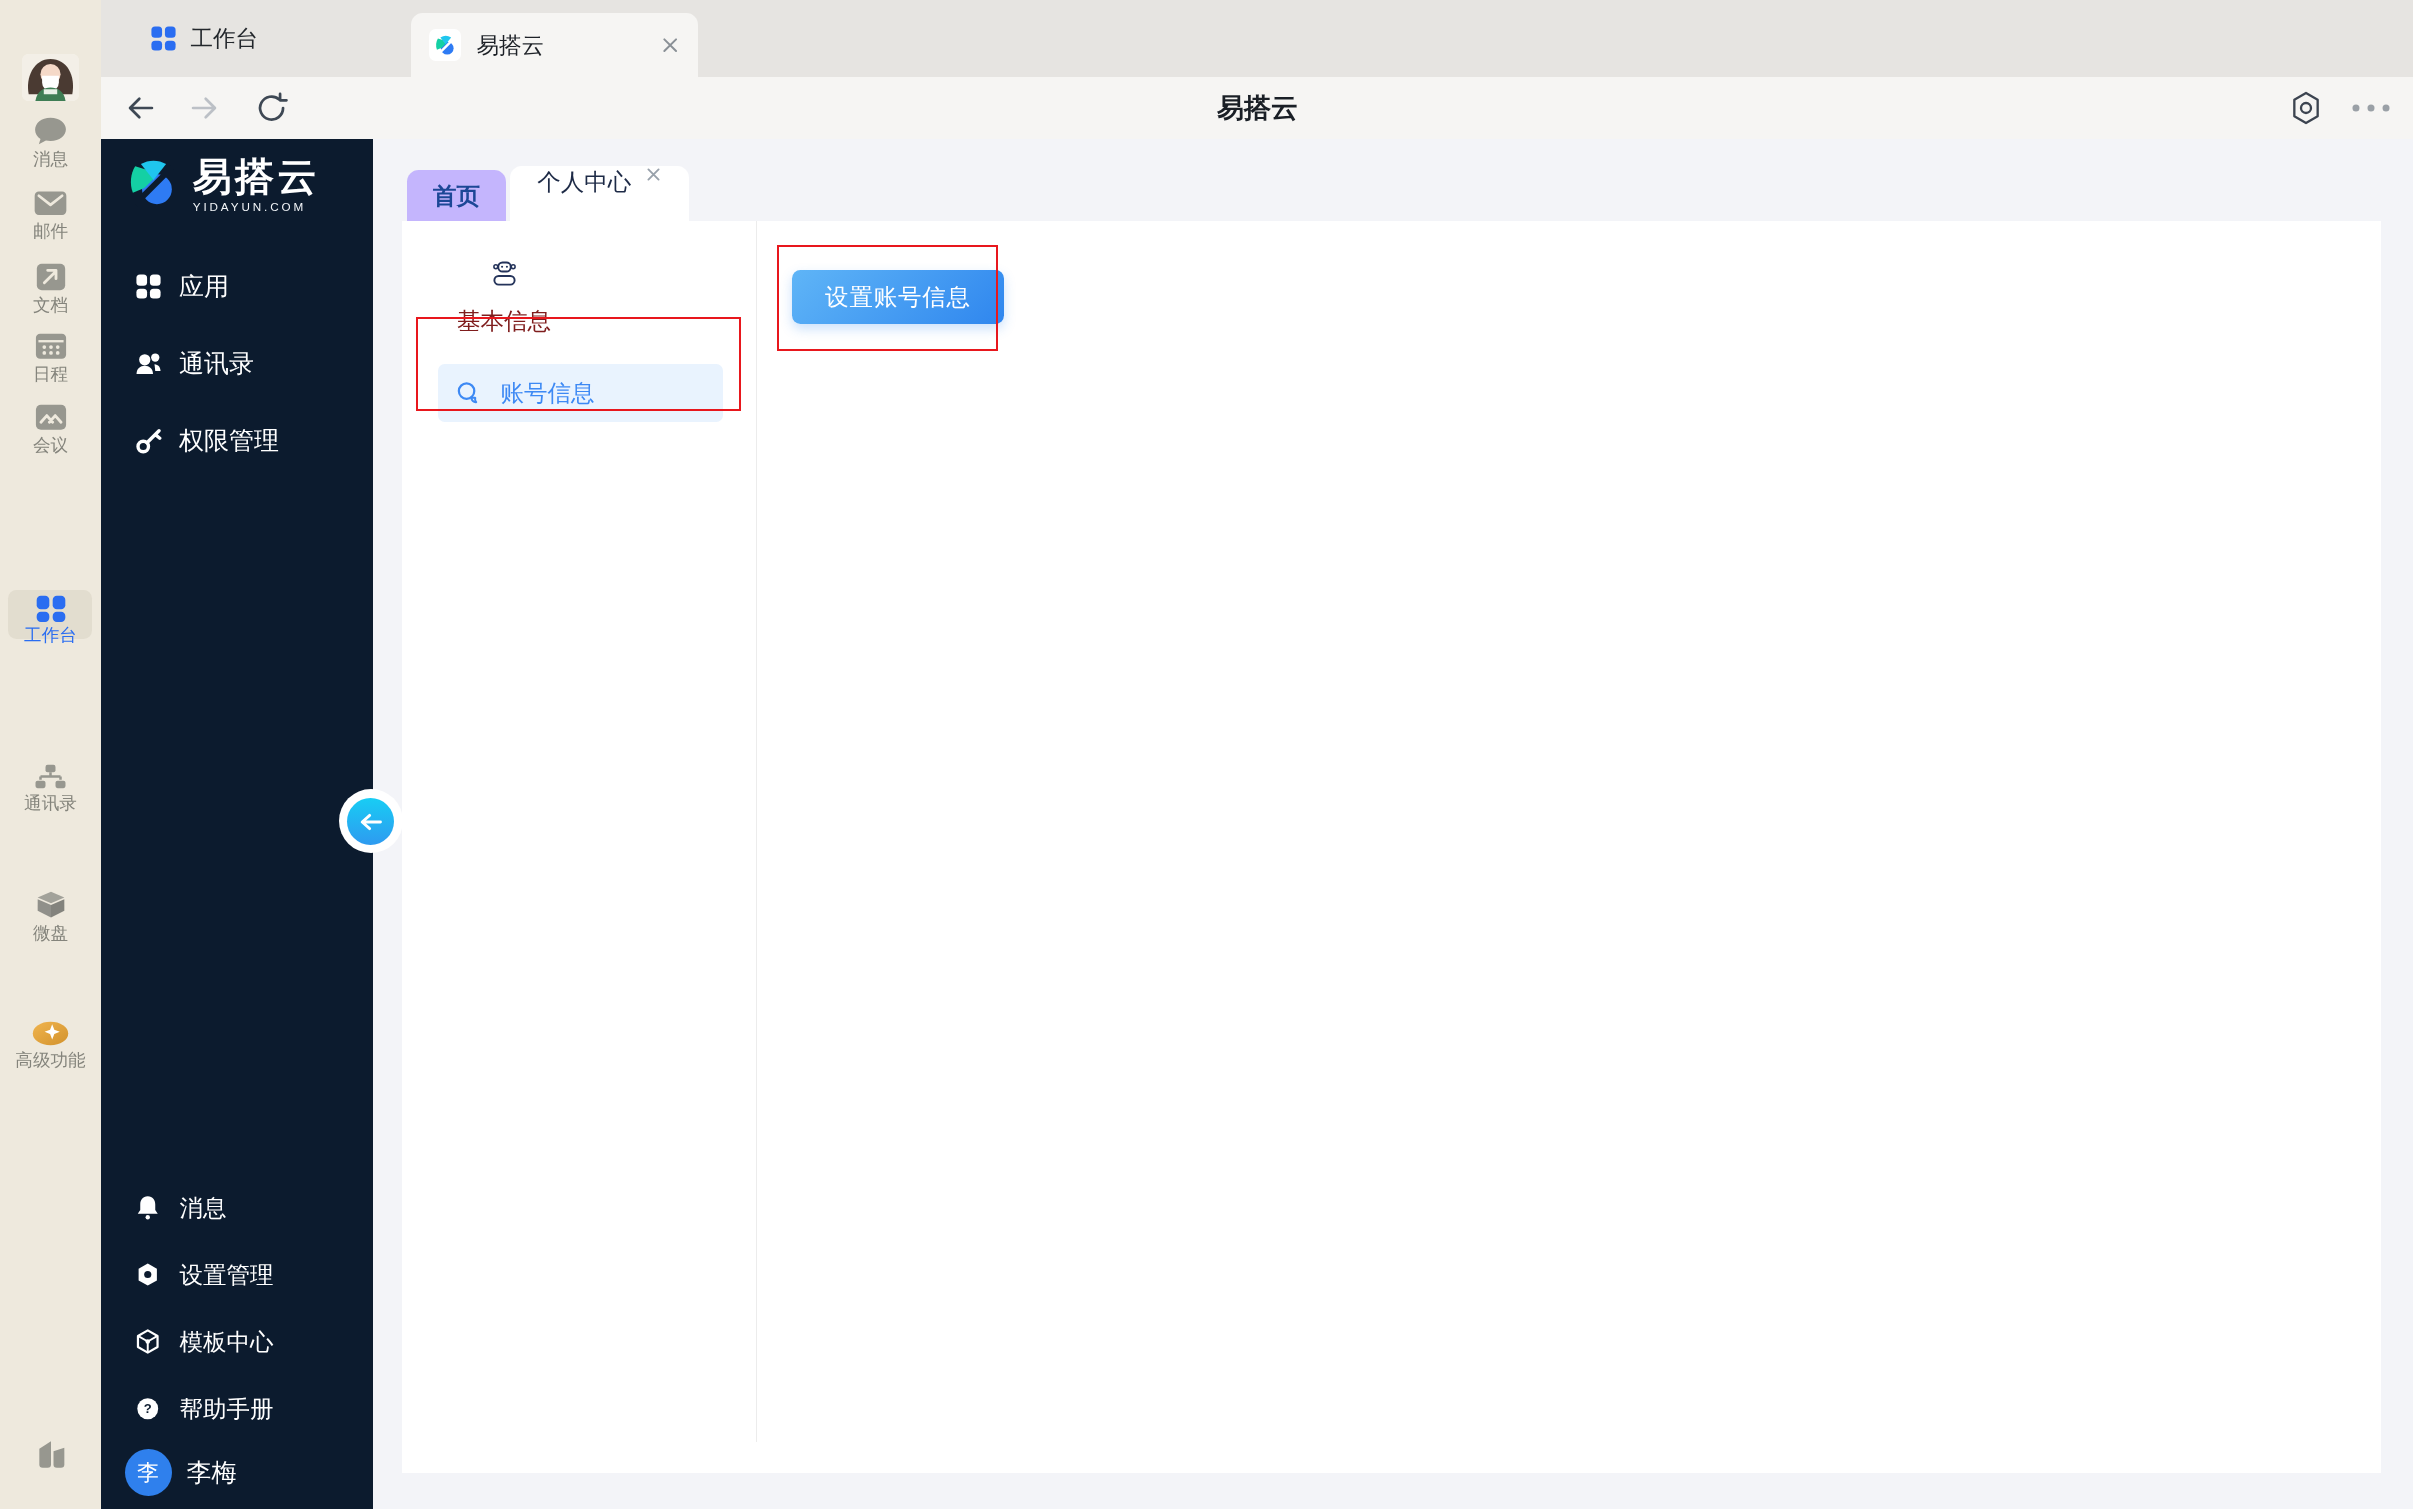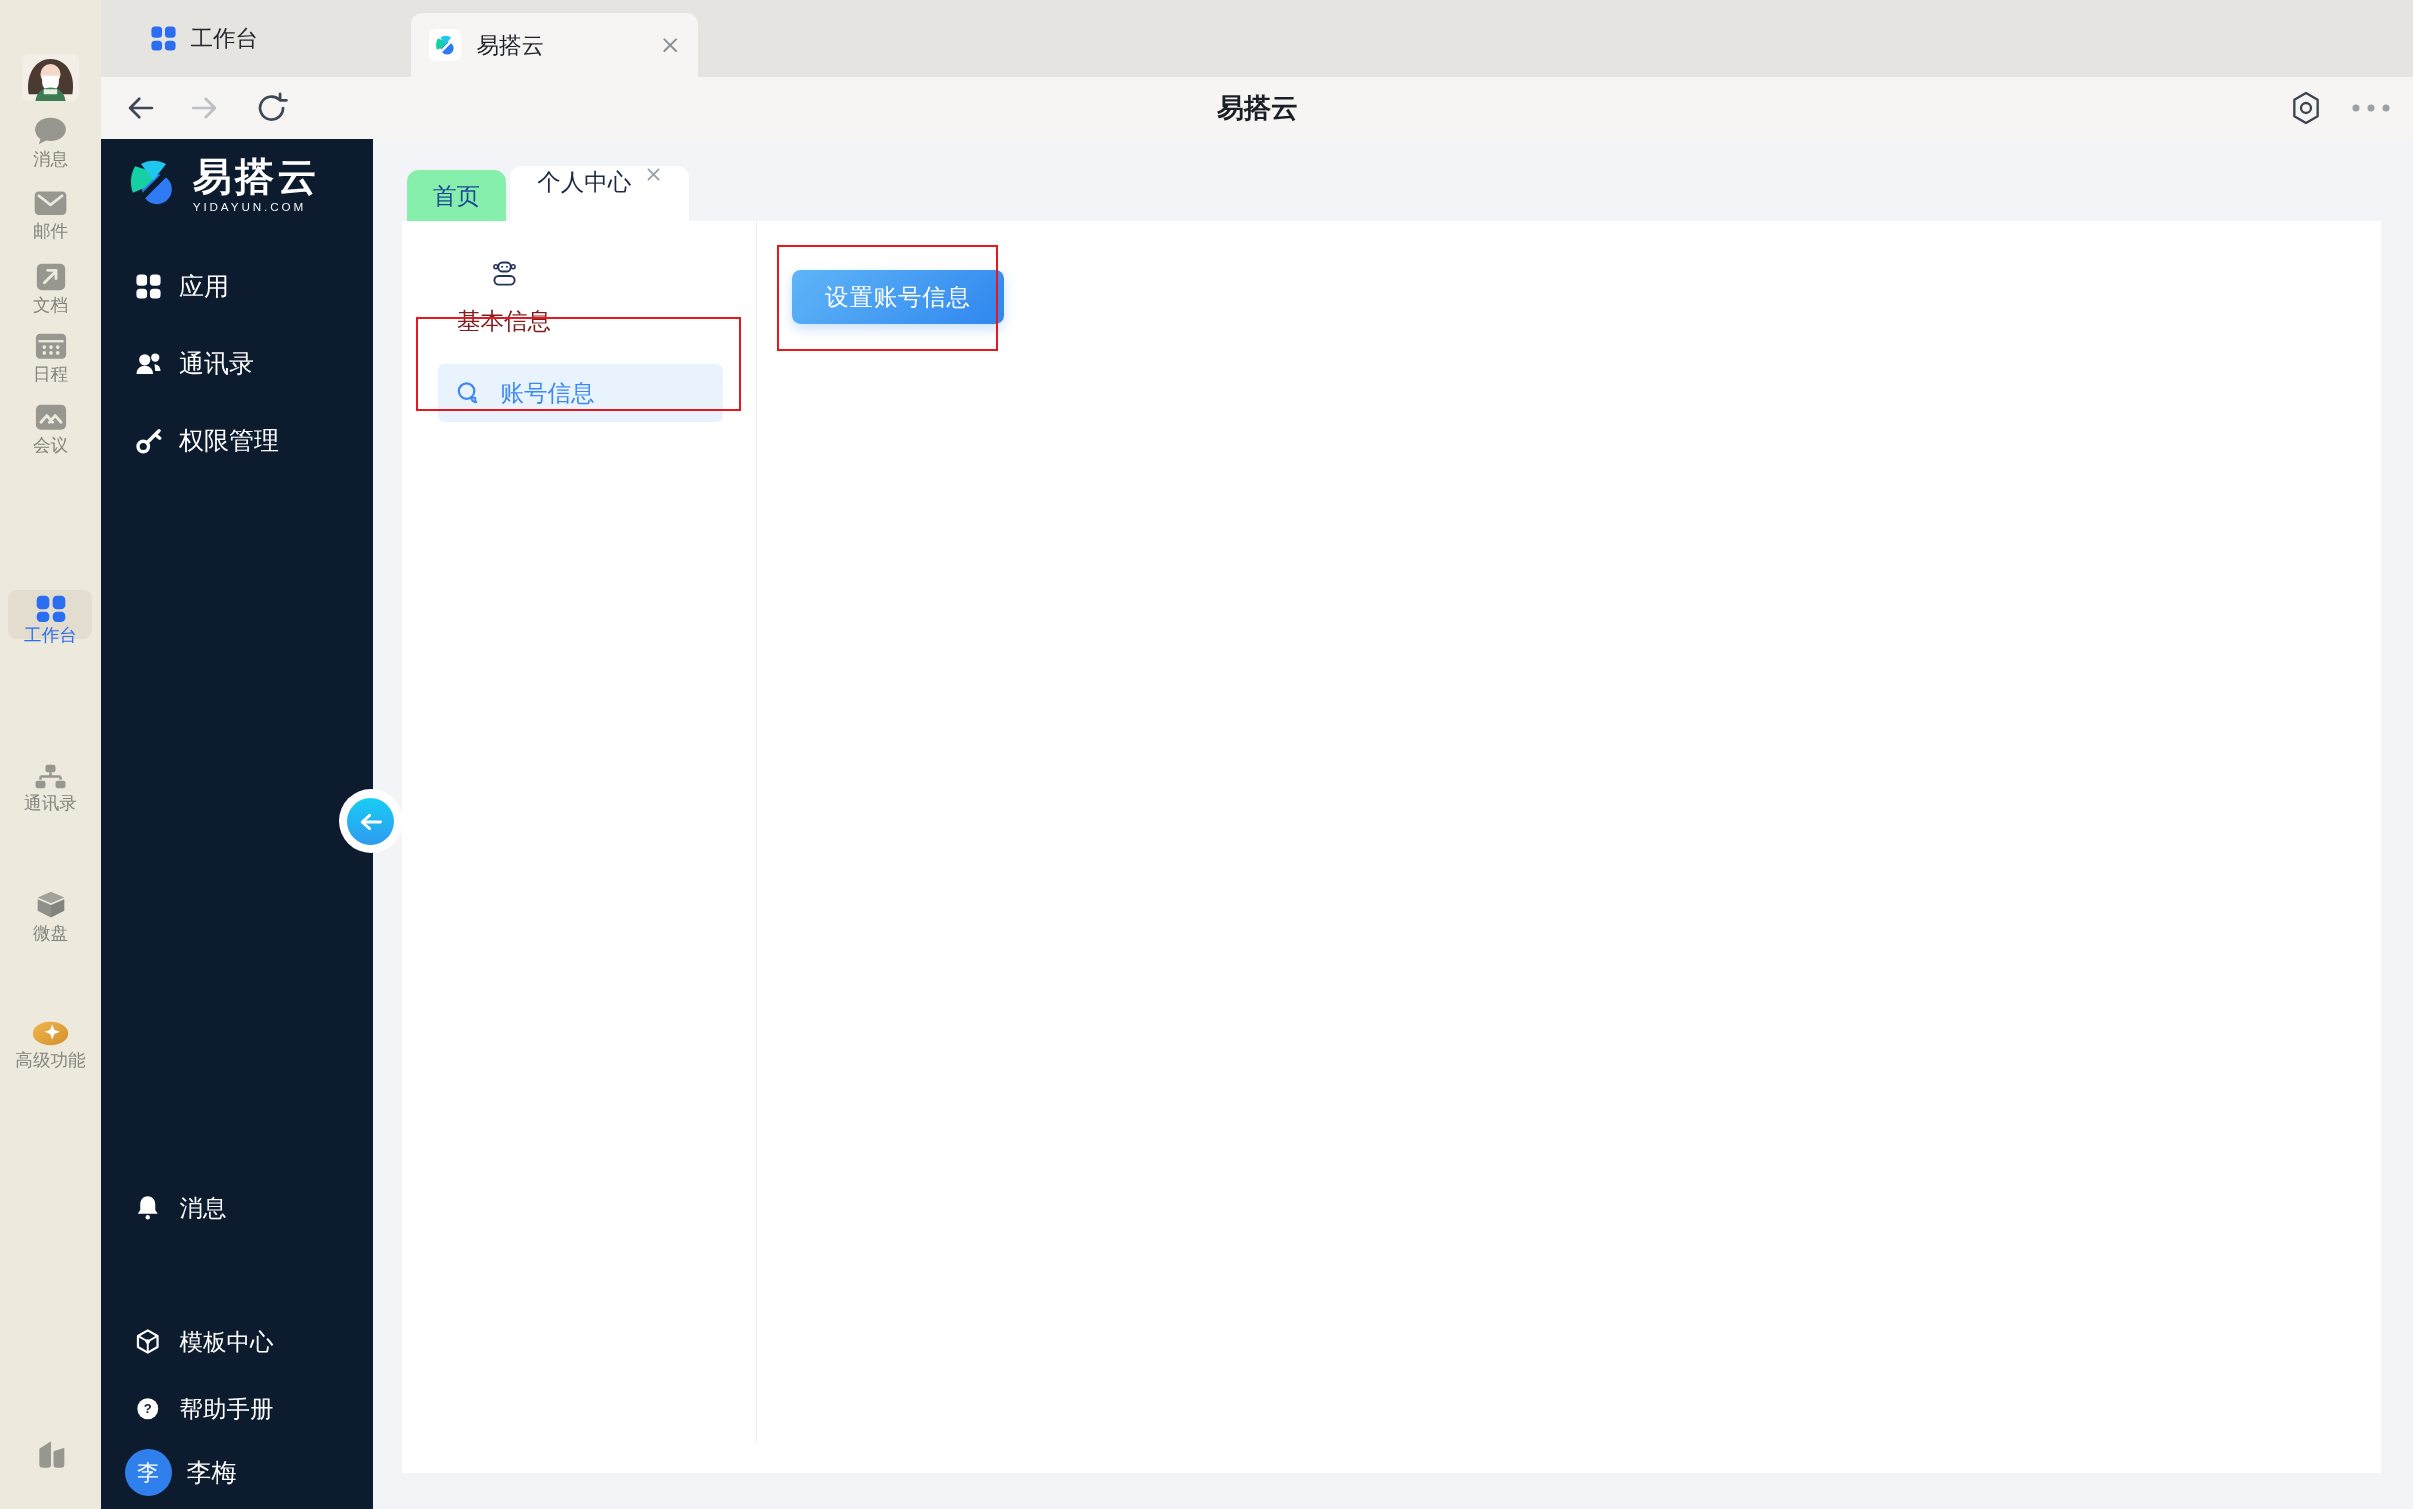--- a/index.html
+++ b/index.html
@@ -48,22 +48,22 @@
 
   
   #collapse-halo{left:339px;top:789px;width:64px;height:64px;border-radius:50%;background:#fff;z-index:8;}
   #collapse-btn{left:347px;top:798px;width:47px;height:47px;border-radius:50%;z-index:9;cursor:pointer;
                 background:linear-gradient(180deg,#18cdf4 0%,#2e9af0 100%);
                 display:flex;align-items:center;justify-content:center;}
 
   
   #content{left:373px;top:139px;width:2040px;height:1370px;background:#f3f4f8;}
   .ctab-home{position:absolute;left:34px;top:31px;width:99px;height:51px;border-radius:11.7px 11.7px 0 0;
-             background:#86efac;display:flex;align-items:center;justify-content:center;
-             font-size:23.5px;font-weight:400;color:#1c4796;cursor:pointer;}
+             background:#c4b5fd;display:flex;align-items:center;justify-content:center;
+             font-size:23.5px;font-weight:700;color:#1c4796;cursor:pointer;}
   .ctab-active{position:absolute;left:137px;top:27px;width:179px;height:55px;border-radius:11.7px 11.7px 0 0;
              background:#fff;display:flex;align-items:flex-start;justify-content:center;gap:13.4px;
              font-size:23.5px;font-weight:500;color:#1d2a46;cursor:pointer;}
   #panel{position:absolute;left:29px;top:82px;width:1979px;height:1252px;background:#fff;}
   #inner-nav{position:absolute;left:0;top:0;width:354px;height:1221px;border-right:1.7px solid #ececec;}
   .nav-item{position:absolute;display:flex;align-items:center;gap:18.4px;font-size:23.5px;cursor:pointer;}
   .nav-basic{left:55px;top:39px;color:#7f1d1d;font-weight:500;flex-direction:column;}
   .nav-account-bg{position:absolute;left:36px;top:111px;width:285px;height:58px;border-radius:6.7px;
                   background:#e9f3fe;display:flex;align-items:center;padding-left:17px;box-sizing:border-box;
                   gap:18.4px;font-size:23.5px;color:#3d89f4;cursor:pointer;margin-top:32px;}
@@ -295,20 +295,27 @@
     </div>
 
     <div class="afoot-item" style="top:1035px;">
       <svg width="23.5" height="25" viewBox="0 0 36 40">
         <path d="M18 2 c-8 0-12 6-12 13 v9 l-4 6 h32 l-4-6 v-9 c0-7-4-13-12-13z" fill="#fff"></path>
         <circle cx="18" cy="35.5" r="3.5" fill="#fff"></circle>
       </svg>
       <span>消息</span>
     </div>
 
+    <div class="afoot-item" style="top:1102px;">
+      <svg width="23.5" height="25" viewBox="0 0 36 38">
+        <path d="M18 2 L32 10 V28 L18 36 L4 28 V10 Z" fill="#fff"></path>
+        <circle cx="18" cy="19" r="5.5" fill="#0c1b2e"></circle>
+      </svg>
+      <span>设置管理</span>
+    </div>
 
     <div class="afoot-item" style="top:1169px;">
       <svg width="23.5" height="25" viewBox="0 0 36 38">
         <path d="M18 2 L33 10.5 V27.5 L18 36 L3 27.5 V10.5 Z" fill="none" stroke="#fff" stroke-width="3.4" stroke-linejoin="round"></path>
         <path d="M18 19 L33 10.5 M18 19 L3 10.5 M18 19 V36" stroke="#fff" stroke-width="3" fill="none"></path>
         <circle cx="18" cy="19" r="3.5" fill="#fff"></circle>
       </svg>
       <span>模板中心</span>
     </div>
 

